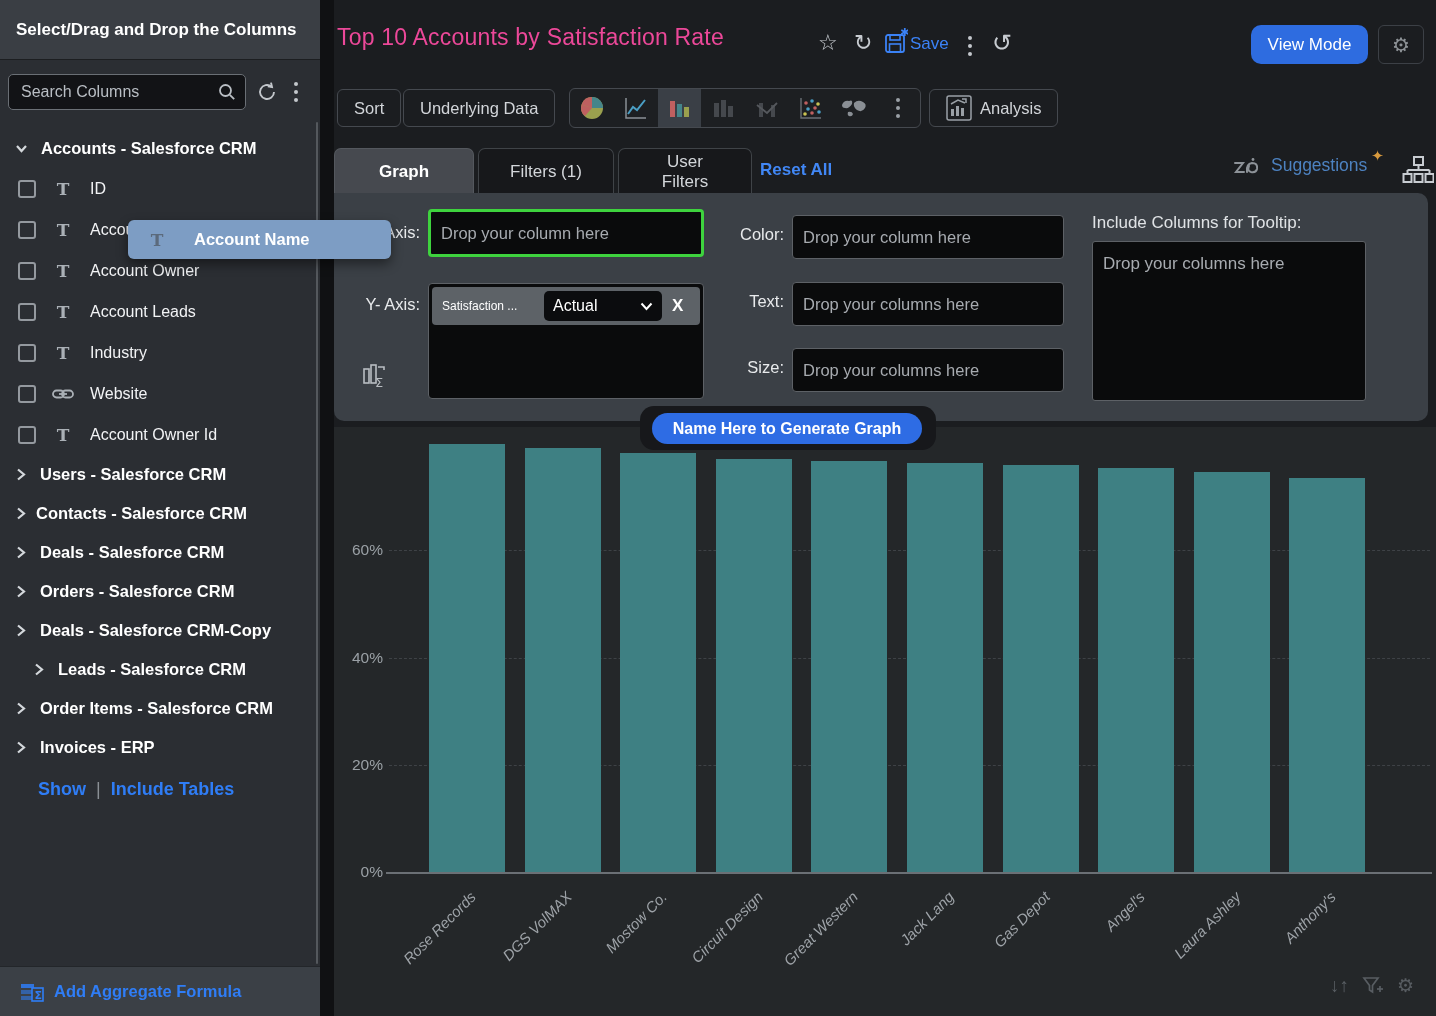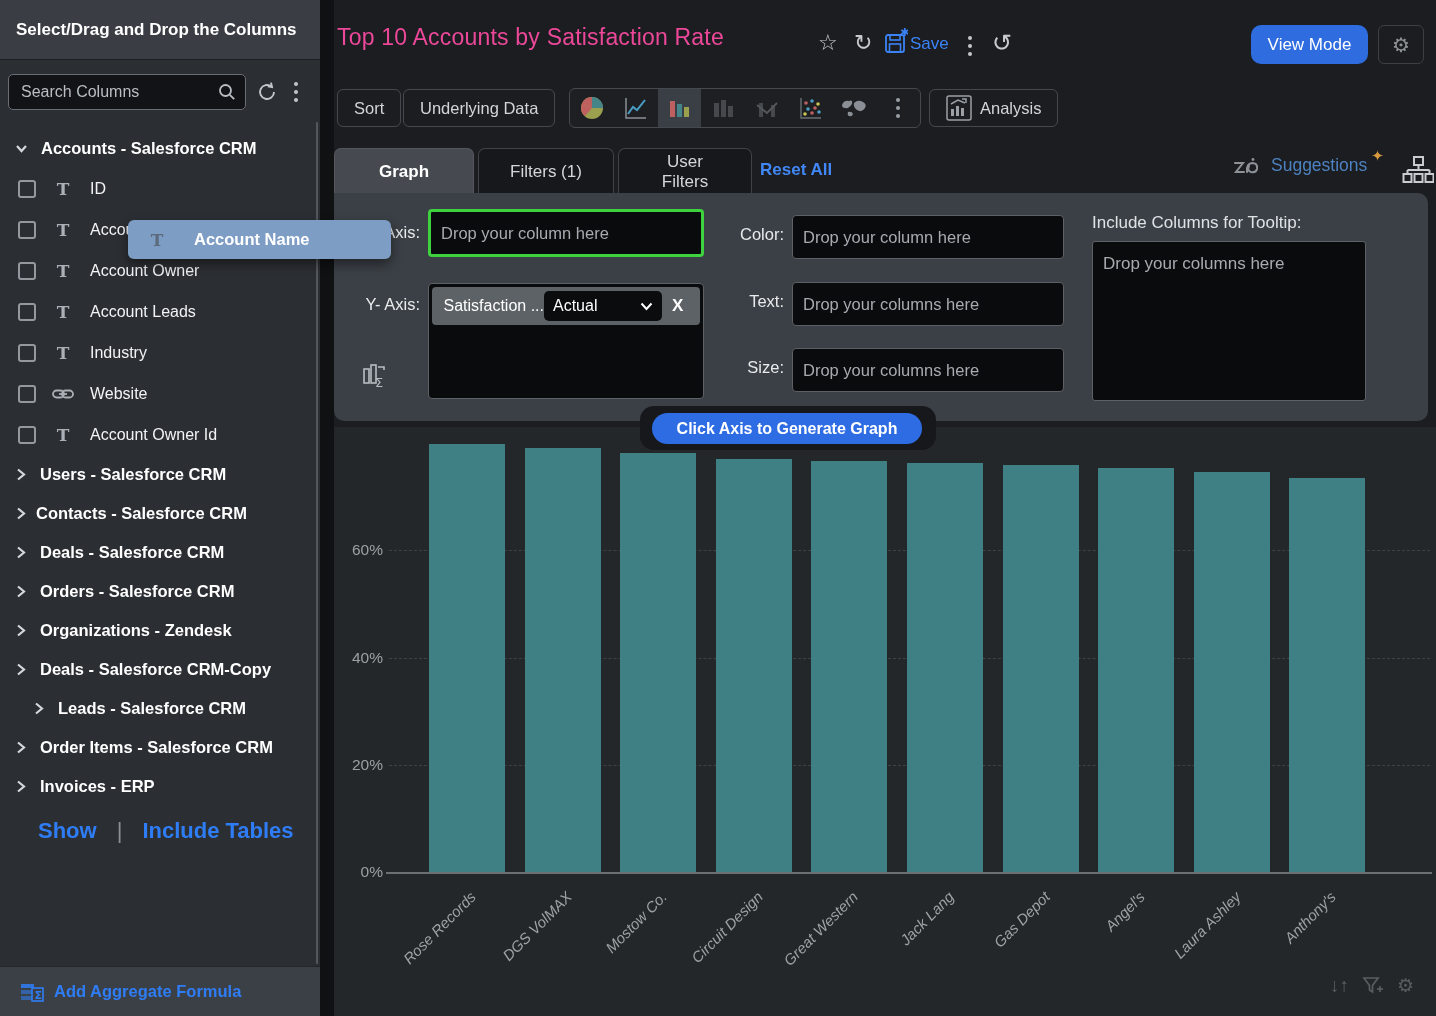--- a/index.html
+++ b/index.html
@@ -21,21 +21,21 @@
   .kebab { display:inline-flex; flex-direction:column; gap:4px; padding:2px 6px;}
   .kebab i { width:4px; height:4px; border-radius:50%; background:#c3c7cc; }
   .sb-tree { position:absolute; left:0; top:122px; right:4px; bottom:50px; padding-top:6px; }
   .sb-scrollline { position:absolute; right:2px; top:122px; bottom:52px; width:2px; background:#54585d; border-radius:2px;}
   .tgroup { display:flex; align-items:center; gap:12px; height:40px; padding-left:14px;
             color:#fff; font-size:16.5px; font-weight:700; cursor:pointer;}
   .trow { display:flex; align-items:center; height:41px; padding-left:18px; gap:16px; color:#f2f3f5; font-size:16px; cursor:pointer;}
   .cbx { width:18px; height:18px; border:2px solid #94999f; border-radius:3px; background:transparent; flex:0 0 auto;}
   .ticon { width:22px; text-align:center; color:#aab0b6; font-family:"DejaVu Serif","Liberation Serif",serif;
            font-weight:700; font-size:17px; flex:0 0 auto;}
-  .sb-links { display:flex; align-items:center; gap:20px; padding:12px 16px 0 38px; font-size:22px; font-weight:700;}
+  .sb-links { display:flex; align-items:center; gap:10px; padding:12px 16px 0 38px; font-size:18px; font-weight:700;}
   .sb-links .lnk { color:#2f7df6; cursor:pointer; }
   .sb-links .sep { color:#8a8f95; font-weight:400; }
   .sb-footer { position:absolute; left:0; bottom:0; width:320px; height:50px; background:#3b4046;
                display:flex; align-items:center; padding-left:20px; gap:10px; border-top:1px solid #23262a;}
   .sb-footer span.txt { color:#2f7df6; font-size:16.5px; font-weight:700; cursor:pointer;}
 
   
   .ghost { position:absolute; left:128px; top:220px; width:263px; height:39px; background:#7d9dc4; border-radius:6px;
            box-shadow:0 5px 12px rgba(0,0,0,.45); display:flex; align-items:center; z-index:60; cursor:grabbing;}
   .ghost .ticon { color:#5b6a7c; margin-left:18px; }
@@ -76,21 +76,21 @@
   .panel { position:absolute; left:334px; top:193px; width:1094px; height:228px; background:#3b4046;
            border-radius:0 10px 10px 10px; }
   .plabel { position:absolute; color:#e8eaec; font-size:16.5px; text-align:right; width:86px;}
   .dropzone { position:absolute; background:#0a0b0c; border:1px solid #5d6166; border-radius:4px;
               color:#a7abb0; font-size:16.5px; display:flex; align-items:center; padding-left:10px;}
   .dz-green { border:3px solid #3ed33e; }
   .ybox { position:absolute; left:94px; top:90px; width:276px; height:116px; background:#0a0b0c;
           border:1px solid #5d6166; border-radius:4px;}
   .ypill { position:absolute; left:3px; right:3px; top:3px; height:38px; background:#5d6267; border-radius:4px;
            display:flex; align-items:center;}
-  .ypill .pname { color:#fff; font-size:16px; margin-left:10px; width:102px; white-space:nowrap; overflow:hidden;text-align:right;}
+  .ypill .pname { color:#fff; font-size:12px; margin-left:10px; width:102px; white-space:nowrap; overflow:hidden;}
   .ysel { width:118px; height:30px; background:#0b0c0e; border-radius:5px; color:#fff; font-size:16px;
           display:flex; align-items:center; justify-content:space-between; padding:0 9px; cursor:pointer;}
   .ypill .xclose { color:#fff; font-weight:700; font-size:17px; margin-left:10px; cursor:pointer;}
   .tooltip-label { position:absolute; left:758px; top:20px; color:#dfe2e5; font-size:17px;}
   .tooltip-box { position:absolute; left:758px; top:48px; width:274px; height:160px; background:#0a0b0c;
                  border:1px solid #5d6166; border-radius:3px; color:#a7abb0; font-size:17px; padding:12px 10px;
                  align-items:flex-start; display:flex;}
   .sigma { position:absolute; left:28px; top:168px; }
 
   
@@ -206,26 +206,20 @@
             <svg width="14" height="15" viewBox="0 0 14 15">
               <polyline points="4,2.5 10,7.5 4,12.5" fill="none" stroke="#d4d8dc" stroke-width="2.2"></polyline>
             </svg>
             <span>Deals - Salesforce CRM</span>
           </div>
           <div class="tgroup" style="height: 39px;">
             <svg width="14" height="15" viewBox="0 0 14 15">
               <polyline points="4,2.5 10,7.5 4,12.5" fill="none" stroke="#d4d8dc" stroke-width="2.2"></polyline>
             </svg>
             <span>Orders - Salesforce CRM</span>
-          </div>
-          <div class="tgroup" style="height: 39px;">
-            <svg width="14" height="15" viewBox="0 0 14 15">
-              <polyline points="4,2.5 10,7.5 4,12.5" fill="none" stroke="#d4d8dc" stroke-width="2.2"></polyline>
-            </svg>
-            <span>Organizations - Zendesk</span>
           </div>
           <div class="tgroup" style="height: 39px;">
             <svg width="14" height="15" viewBox="0 0 14 15">
               <polyline points="4,2.5 10,7.5 4,12.5" fill="none" stroke="#d4d8dc" stroke-width="2.2"></polyline>
             </svg>
             <span>Deals - Salesforce CRM-Copy</span>
           </div>
           <div class="tgroup" style="height: 39px; padding-left: 32px;">
             <svg width="14" height="15" viewBox="0 0 14 15">
               <polyline points="4,2.5 10,7.5 4,12.5" fill="none" stroke="#d4d8dc" stroke-width="2.2"></polyline>
@@ -441,21 +435,21 @@
       <span>Drop your columns here</span>
     </div>
 
     <div class="tooltip-label">Include Columns for Tooltip:</div>
     <div class="tooltip-box">
       <span>Drop your columns here</span>
     </div>
   </div>
 
   <div class="gen-halo"></div>
-  <button class="gen-btn">Click Axis to Generate Graph</button>
+  <button class="gen-btn">Name Here to Generate Graph</button>
 
   <div id="chart-layer">
       <div class="axisline" style="top: 872px;"></div>
       <div class="tick-label" style="left: 333px; top: 863px;">0%</div>
       <div class="gridline" style="top: 764.771px;"></div>
       <div class="tick-label" style="left: 333px; top: 755.771px;">20%</div>
       <div class="gridline" style="top: 657.542px;"></div>
       <div class="tick-label" style="left: 333px; top: 648.542px;">40%</div>
       <div class="gridline" style="top: 550.313px;"></div>
       <div class="tick-label" style="left: 333px; top: 541.313px;">60%</div>

